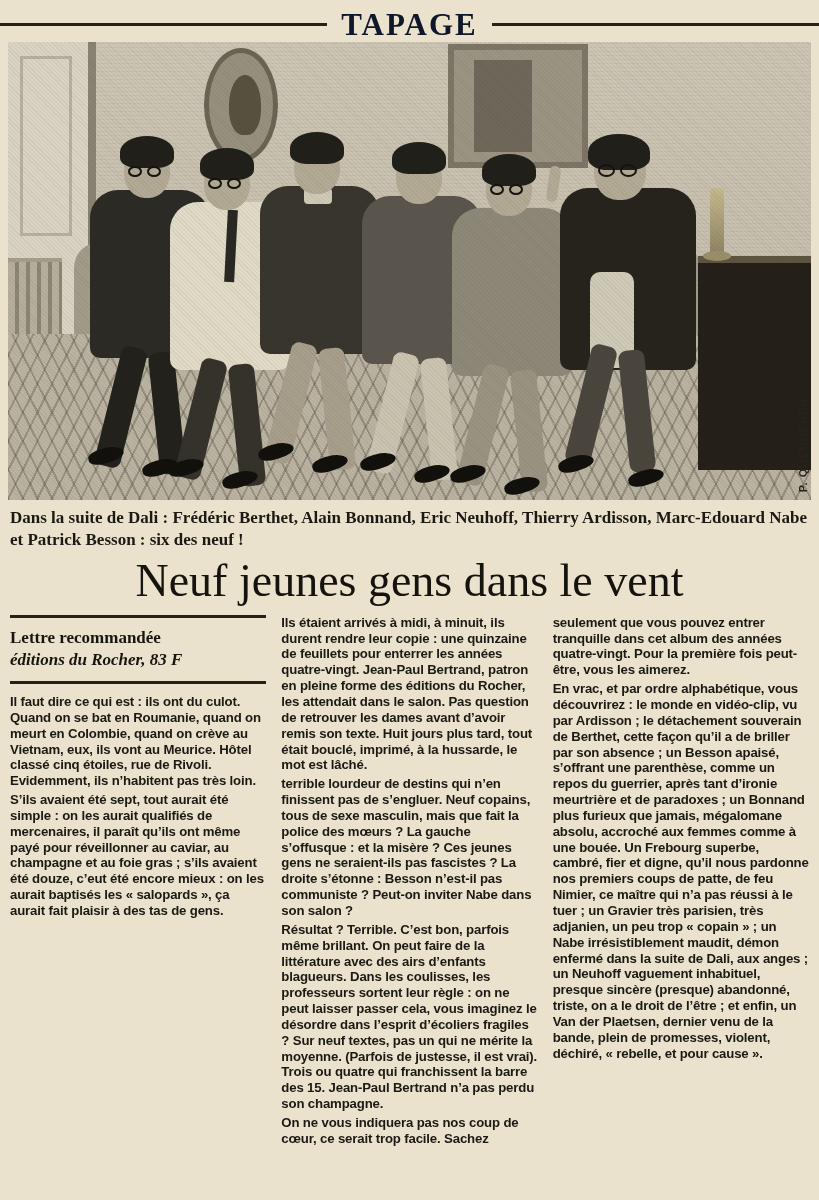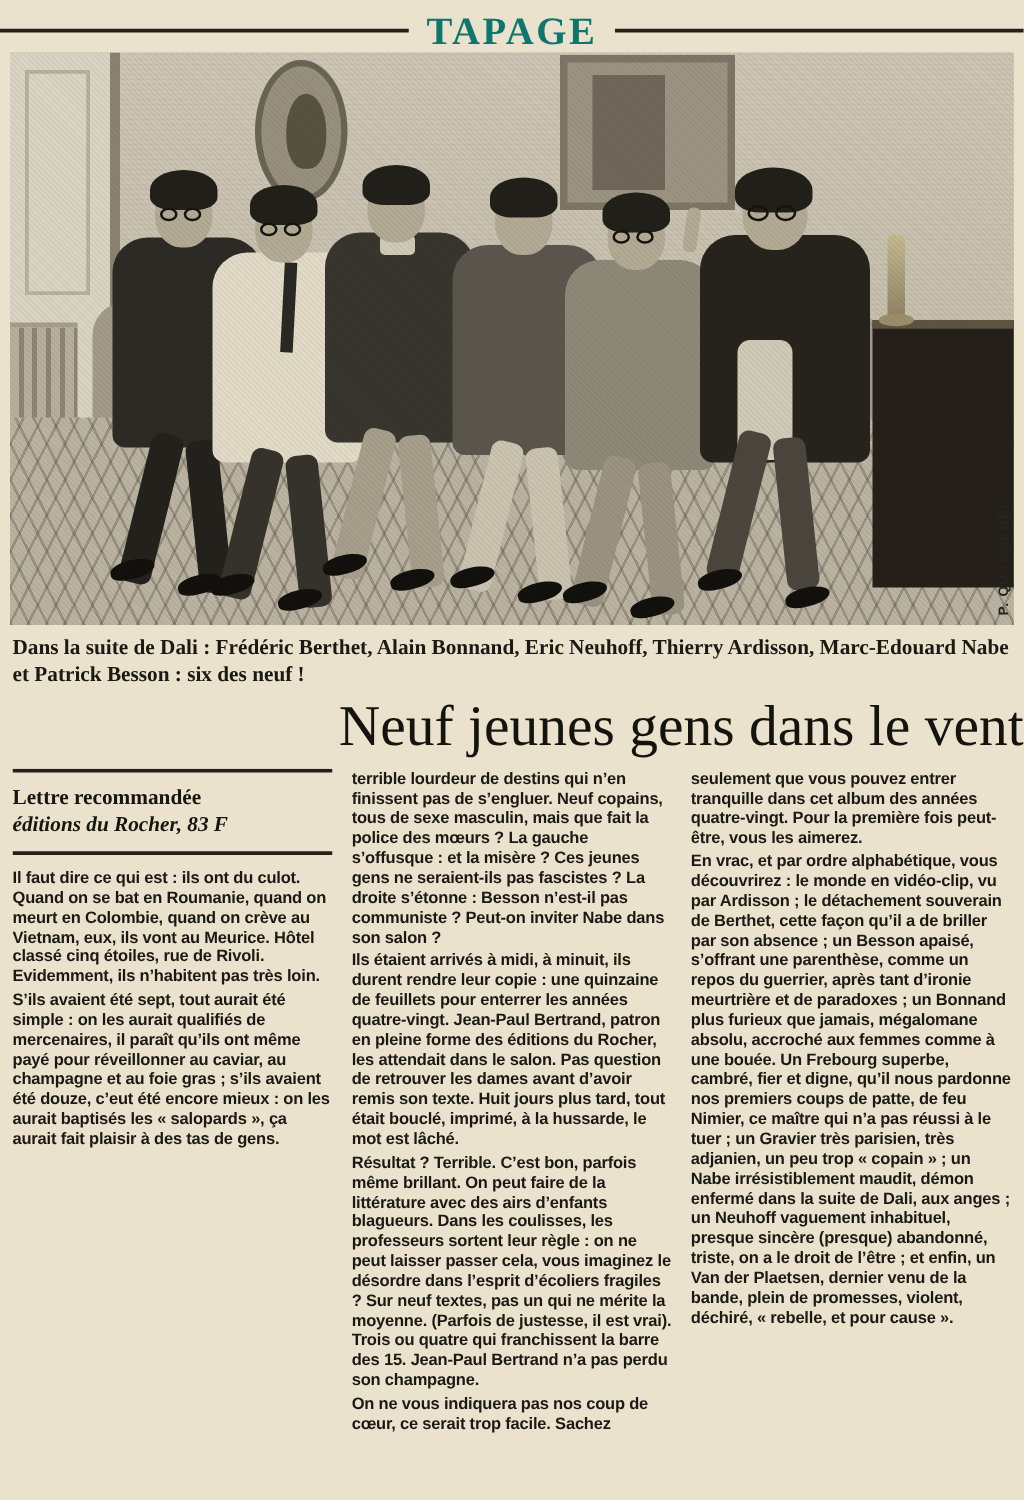--- a/index.html
+++ b/index.html
@@ -7,21 +7,21 @@
   body {
     background:#eae2cc;
     font-family:"Liberation Sans", sans-serif;
     color:#1c1a15;
   }
   
   .masthead { display:flex; align-items:center; gap:14px; padding:8px 0 0 0; height:40px; }
   .masthead .rule { flex:1; height:3px; background:#23211a; }
   .masthead .title {
     font-family:"Liberation Serif", serif; font-size:31px; font-weight:700;
-    letter-spacing:2px; color:#0f766e; line-height:1;
+    letter-spacing:2px; color:#0f172a; line-height:1;
   }
   
   .photo {
     position:relative; margin:2px 8px 0 8px; height:458px;
     background:#c7c0af; overflow:hidden;
   }
   .photo * { position:absolute; }
   .wall { inset:0;
     background:
       repeating-linear-gradient(0deg, rgba(0,0,0,.035) 0 1px, transparent 1px 4px),
@@ -88,21 +88,21 @@
   .halftone { inset:0; pointer-events:none;
     background:repeating-linear-gradient(45deg, rgba(40,36,26,.06) 0 1px, transparent 1px 3px); }
   .credit { right:2px; bottom:8px; writing-mode:vertical-rl; transform:rotate(180deg);
     font-size:11px; font-weight:700; letter-spacing:1px; color:#26241e; }
   
   .caption {
     margin:7px 10px 0 10px; font-family:"Liberation Serif", serif;
     font-weight:700; font-size:17px; line-height:1.28; color:#1b1914;
   }
   .headline {
-    margin-top:6px; text-align:right; font-family:"Liberation Serif", serif;
+    margin-top:6px; text-align:center; font-family:"Liberation Serif", serif;
     font-size:46px; font-weight:400; color:#15130e; line-height:1.05;
   }
   
   .columns { display:flex; gap:15px; margin:10px 10px 0 10px; height:588px; }
   .col { flex:1; overflow:hidden; }
   .body-text p {
     font-size:13.2px; line-height:1.2; font-weight:700;
     letter-spacing:-0.15px; color:#1b1914; margin-bottom:3px;
   }
   .review-box { border-top:3px solid #23211a; border-bottom:3px solid #23211a;
@@ -230,22 +230,22 @@
 <div class="columns">
   <div class="col body-text">
     <div class="review-box">
       <div class="rb-line">Lettre recommandée</div>
       <div class="rb-line rb-pub">éditions du Rocher, 83 F</div>
     </div>
     <p>Il faut dire ce qui est : ils ont du culot. Quand on se bat en Roumanie, quand on meurt en Colombie, quand on crève au Vietnam, eux, ils vont au Meurice. Hôtel classé cinq étoiles, rue de Rivoli. Evidemment, ils n’habitent pas très loin.</p>
     <p>S’ils avaient été sept, tout aurait été simple : on les aurait qualifiés de mercenaires, il paraît qu’ils ont même payé pour réveillonner au caviar, au champagne et au foie gras ; s’ils avaient été douze, c’eut été encore mieux : on les aurait baptisés les « salopards », ça aurait fait plaisir à des tas de gens.</p>
   </div>
   <div class="col body-text">
+    <p>Ils étaient arrivés à midi, à minuit, ils durent rendre leur copie : une quinzaine de feuillets pour enterrer les années quatre-vingt. Jean-Paul Bertrand, patron en pleine forme des éditions du Rocher, les attendait dans le salon. Pas question de retrouver les dames avant d’avoir remis son texte. Huit jours plus tard, tout était bouclé, imprimé, à la hussarde, le mot est lâché.</p>
     <p>terrible lourdeur de destins qui n’en finissent pas de s’engluer. Neuf copains, tous de sexe masculin, mais que fait la police des mœurs ? La gauche s’offusque : et la misère ? Ces jeunes gens ne seraient-ils pas fascistes ? La droite s’étonne : Besson n’est-il pas communiste ? Peut-on inviter Nabe dans son salon ?</p>
-    <p>Ils étaient arrivés à midi, à minuit, ils durent rendre leur copie : une quinzaine de feuillets pour enterrer les années quatre-vingt. Jean-Paul Bertrand, patron en pleine forme des éditions du Rocher, les attendait dans le salon. Pas question de retrouver les dames avant d’avoir remis son texte. Huit jours plus tard, tout était bouclé, imprimé, à la hussarde, le mot est lâché.</p>
     <p>Résultat ? Terrible. C’est bon, parfois même brillant. On peut faire de la littérature avec des airs d’enfants blagueurs. Dans les coulisses, les professeurs sortent leur règle : on ne peut laisser passer cela, vous imaginez le désordre dans l’esprit d’écoliers fragiles ? Sur neuf textes, pas un qui ne mérite la moyenne. (Parfois de justesse, il est vrai). Trois ou quatre qui franchissent la barre des 15. Jean-Paul Bertrand n’a pas perdu son champagne.</p>
     <p>On ne vous indiquera pas nos coup de cœur, ce serait trop facile. Sachez</p>
   </div>
   <div class="col body-text">
     <p>seulement que vous pouvez entrer tranquille dans cet album des années quatre-vingt. Pour la première fois peut-être, vous les aimerez.</p>
     <p>En vrac, et par ordre alphabétique, vous découvrirez : le monde en vidéo-clip, vu par Ardisson ; le détachement souverain de Berthet, cette façon qu’il a de briller par son absence ; un Besson apaisé, s’offrant une parenthèse, comme un repos du guerrier, après tant d’ironie meurtrière et de paradoxes ; un Bonnand plus furieux que jamais, mégalomane absolu, accroché aux femmes comme à une bouée. Un Frebourg superbe, cambré, fier et digne, qu’il nous pardonne nos premiers coups de patte, de feu Nimier, ce maître qui n’a pas réussi à le tuer ; un Gravier très parisien, très adjanien, un peu trop « copain » ; un Nabe irrésistiblement maudit, démon enfermé dans la suite de Dali, aux anges ; un Neuhoff vaguement inhabituel, presque sincère (presque) abandonné, triste, on a le droit de l’être ; et enfin, un Van der Plaetsen, dernier venu de la bande, plein de promesses, violent, déchiré, « rebelle, et pour cause ».</p>
   </div>
 </div>
 
 </body></html>

